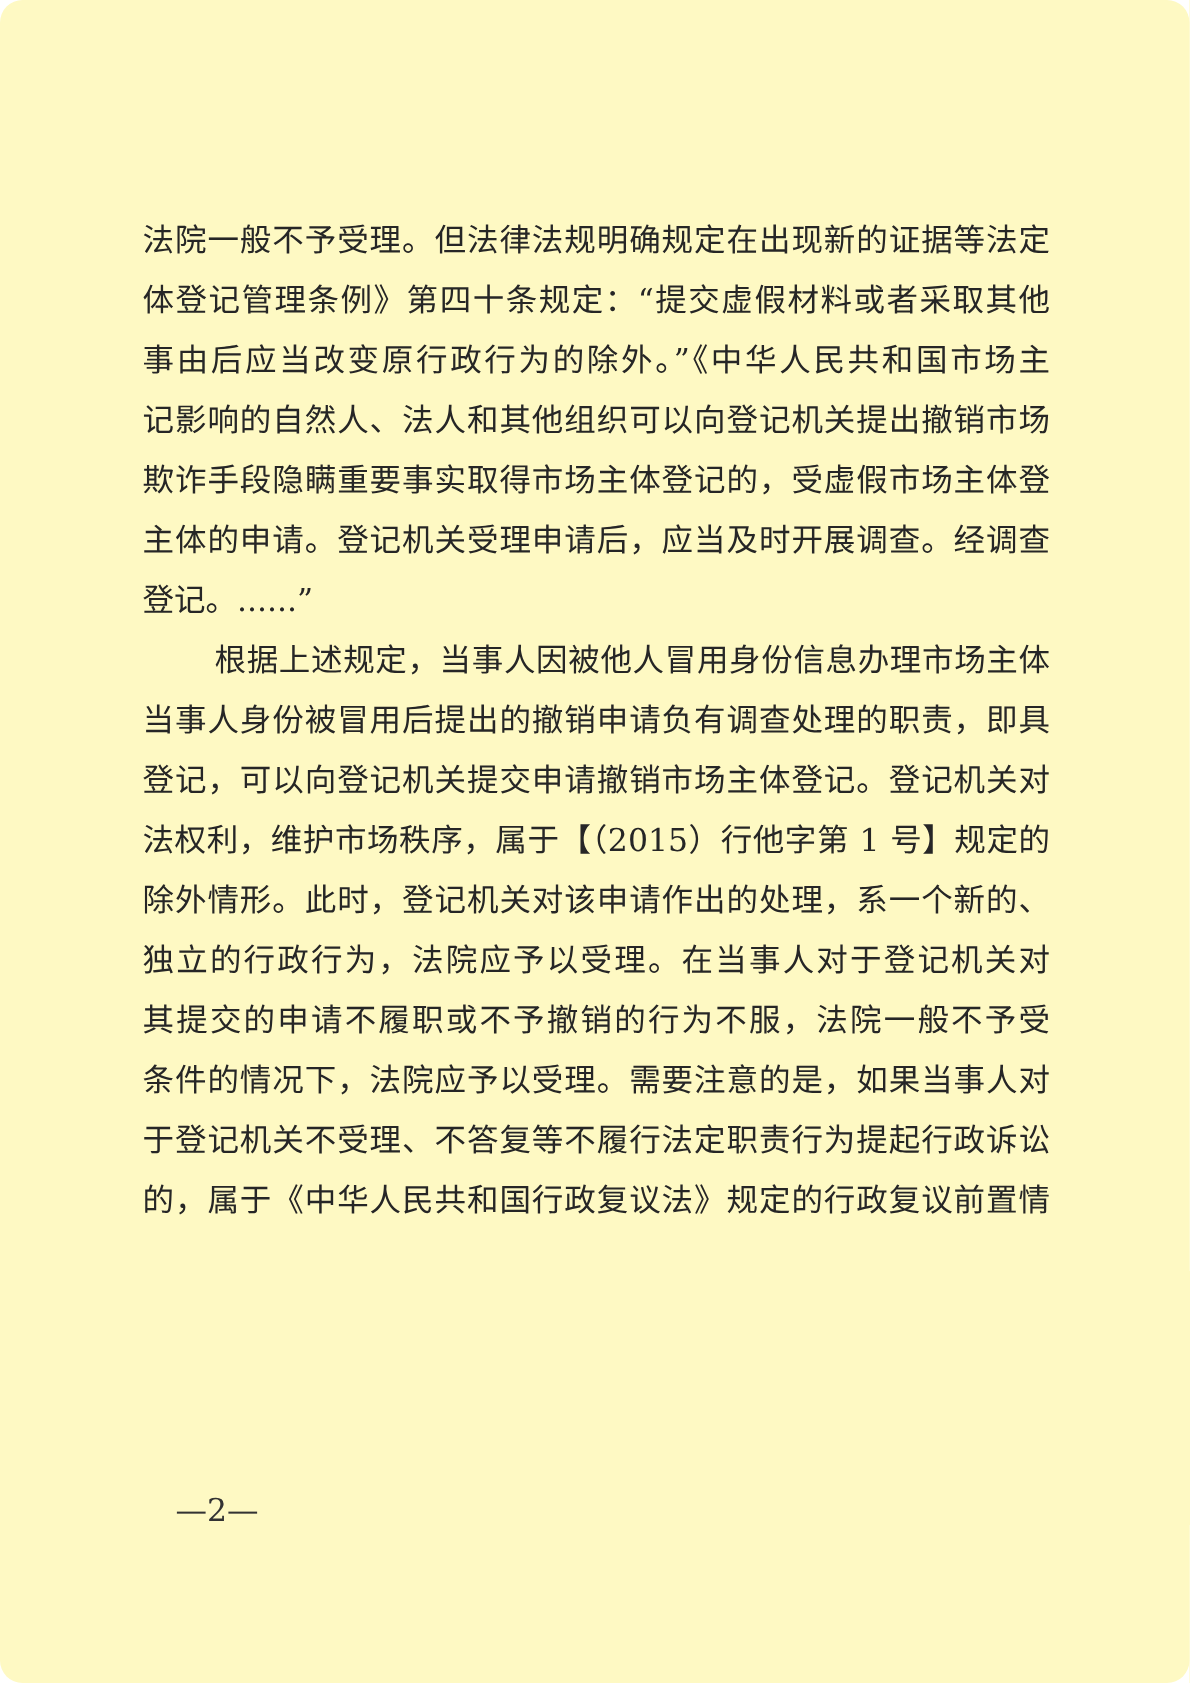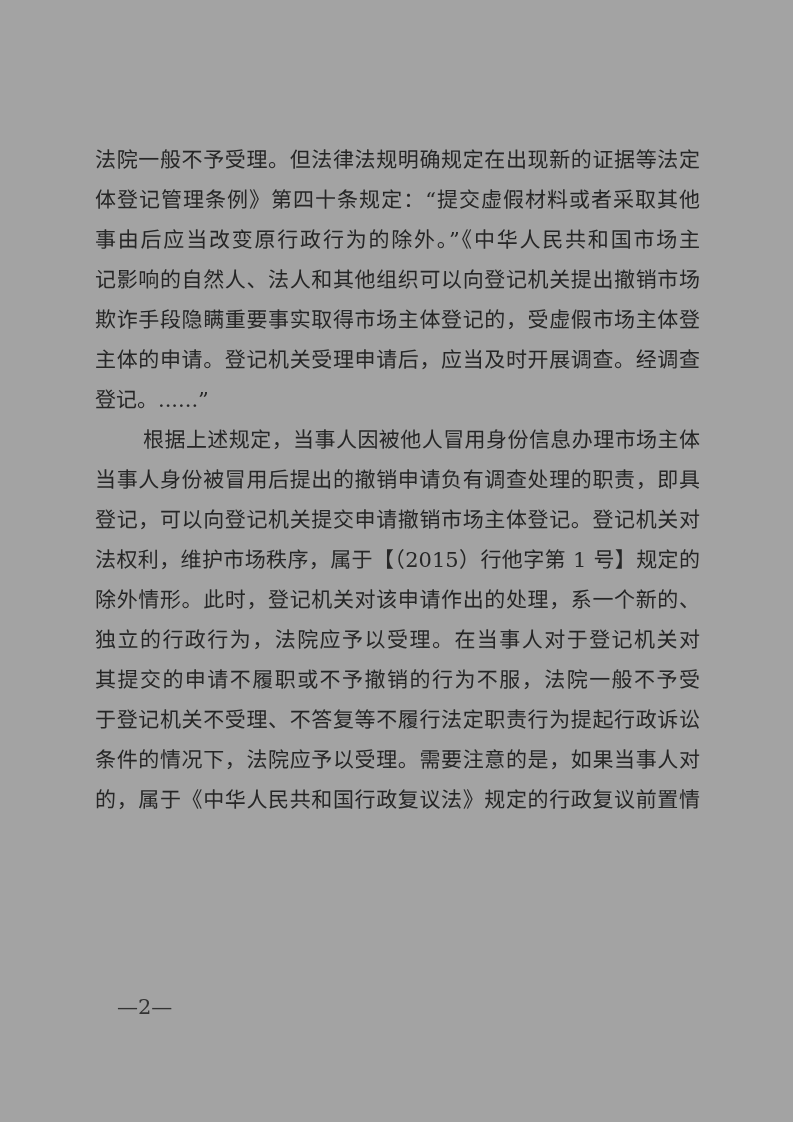--- a/index.html
+++ b/index.html
@@ -14,21 +14,22 @@
     overflow: hidden;
     font-family: "DejaVu Serif", serif;
     color: #262626;
   }
   .page {
     position: absolute;
     left: 0;
     top: 0;
     width: 793px;
     height: 1122px;
-    background: #a3a3a3;
+    background: #fef9c3;
+    border-radius: 15px;
   }
   .doc {
     position: absolute;
     left: 95px;
     top: 140px;
     width: 605px;
   }
   .paragraph {
     margin: 0;
     padding: 0;
@@ -76,21 +77,21 @@
     </div>
 
     <div class="paragraph">
       <div class="line indent">根据上述规定，当事人因被他人冒用身份信息办理市场主体</div>
       <div class="line">当事人身份被冒用后提出的撤销申请负有调查处理的职责，即具</div>
       <div class="line">登记，可以向登记机关提交申请撤销市场主体登记。登记机关对</div>
       <div class="line">法权利，维护市场秩序，属于【（2015）行他字第 1 号】规定的</div>
       <div class="line">除外情形。此时，登记机关对该申请作出的处理，系一个新的、</div>
       <div class="line">独立的行政行为，法院应予以受理。在当事人对于登记机关对</div>
       <div class="line">其提交的申请不履职或不予撤销的行为不服，法院一般不予受理，</div>
+      <div class="line">条件的情况下，法院应予以受理。需要注意的是，如果当事人对</div>
       <div class="line">于登记机关不受理、不答复等不履行法定职责行为提起行政诉讼</div>
-      <div class="line">条件的情况下，法院应予以受理。需要注意的是，如果当事人对</div>
       <div class="line">的，属于《中华人民共和国行政复议法》规定的行政复议前置情</div>
     </div>
 
   </div>
 
   <div class="page-num">—2—</div>
 </div>
 
 </body></html>

